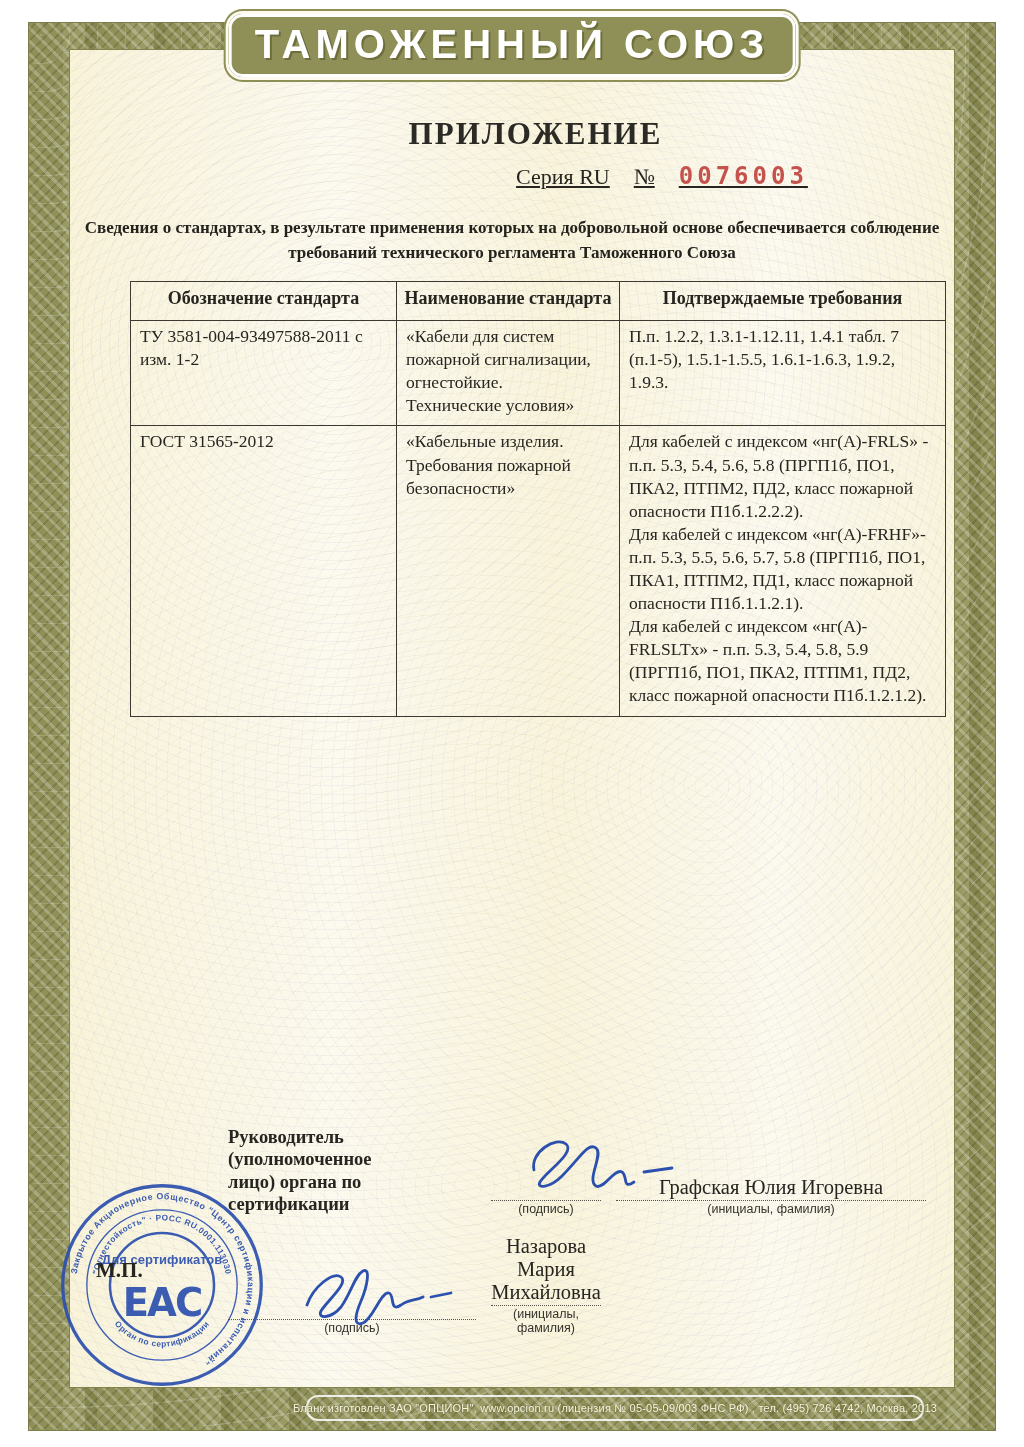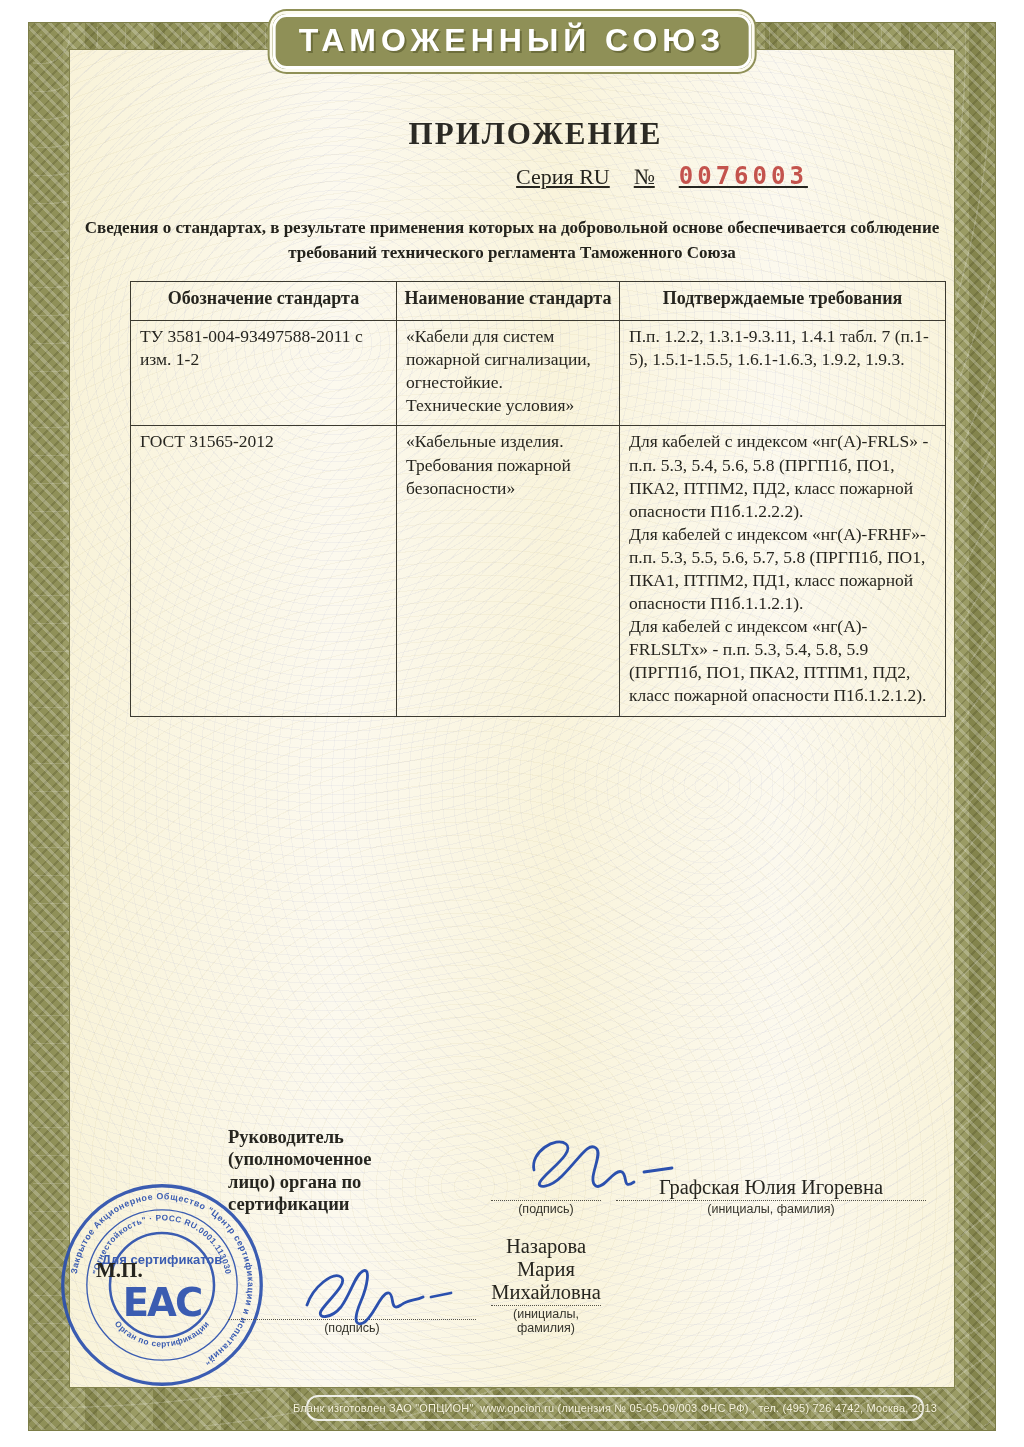--- a/index.html
+++ b/index.html
@@ -35,21 +35,21 @@
     border:1.5px solid #83834e;
   }
   
   .banner{
     position:absolute;top:-36px;left:50%;transform:translateX(-50%);
     background:#8f9057;border-radius:14px;padding:8px 26px 10px;
     box-shadow:inset 0 0 0 3px #ffffff, inset 0 0 0 6px #8f9057, 0 0 0 3px #fdfbf0, 0 0 0 5px #8f9057;
     white-space:nowrap;
   }
   .banner span{
-    font-family:"Liberation Sans", sans-serif;font-weight:bold;font-size:32px;
+    font-family:"Liberation Sans", sans-serif;font-weight:bold;font-size:40px;
     letter-spacing:5px;color:#ffffff;text-shadow:2px 2px 0 #6d6e3c;margin-top:38px;
   }
   .doc-title{
     margin:66px auto 4px;text-align:center;font-weight:bold;font-size:31px;letter-spacing:2px;color:#2b2a24;padding-left:47px;
   }
   .cert-line{
     display:flex;justify-content:center;align-items:flex-end;margin-top:10px;gap:14px;
   }
   .cert-line .label{font-weight:bold;font-size:21px;letter-spacing:.5px;}
   .cert-line .number{
@@ -141,21 +141,21 @@
           <th>Обозначение стандарта</th>
           <th>Наименование стандарта</th>
           <th>Подтверждаемые требования</th>
         </tr>
       </thead>
       <tbody>
         <tr>
           <td>ТУ 3581-004-93497588-2011 с изм. 1-2</td>
           <td class="preline">«Кабели для систем пожарной сигнализации, огнестойкие.
 Технические условия»</td>
-          <td class="preline">П.п. 1.2.2, 1.3.1-9.3.11, 1.4.1 табл. 7 (п.1-5), 1.5.1-1.5.5, 1.6.1-1.6.3, 1.9.2, 1.9.3.</td>
+          <td class="preline">П.п. 1.2.2, 1.3.1-1.12.11, 1.4.1 табл. 7 (п.1-5), 1.5.1-1.5.5, 1.6.1-1.6.3, 1.9.2, 1.9.3.</td>
         </tr>
         <tr>
           <td>ГОСТ 31565-2012</td>
           <td class="preline">«Кабельные изделия.
 Требования пожарной безопасности»</td>
           <td class="preline">Для кабелей с индексом «нг(А)-FRLS» -  п.п. 5.3, 5.4, 5.6, 5.8 (ПРГП1б, ПО1, ПКА2, ПТПМ2, ПД2, класс пожарной опасности П1б.1.2.2.2).
 Для кабелей с индексом «нг(А)-FRHF»- п.п. 5.3, 5.5, 5.6, 5.7, 5.8 (ПРГП1б, ПО1, ПКА1, ПТПМ2, ПД1, класс пожарной опасности П1б.1.1.2.1).
 Для кабелей с индексом «нг(А)-FRLSLTx» -  п.п. 5.3, 5.4, 5.8, 5.9 (ПРГП1б, ПО1, ПКА2, ПТПМ1, ПД2, класс пожарной опасности П1б.1.2.1.2).</td>
         </tr>
       </tbody>

